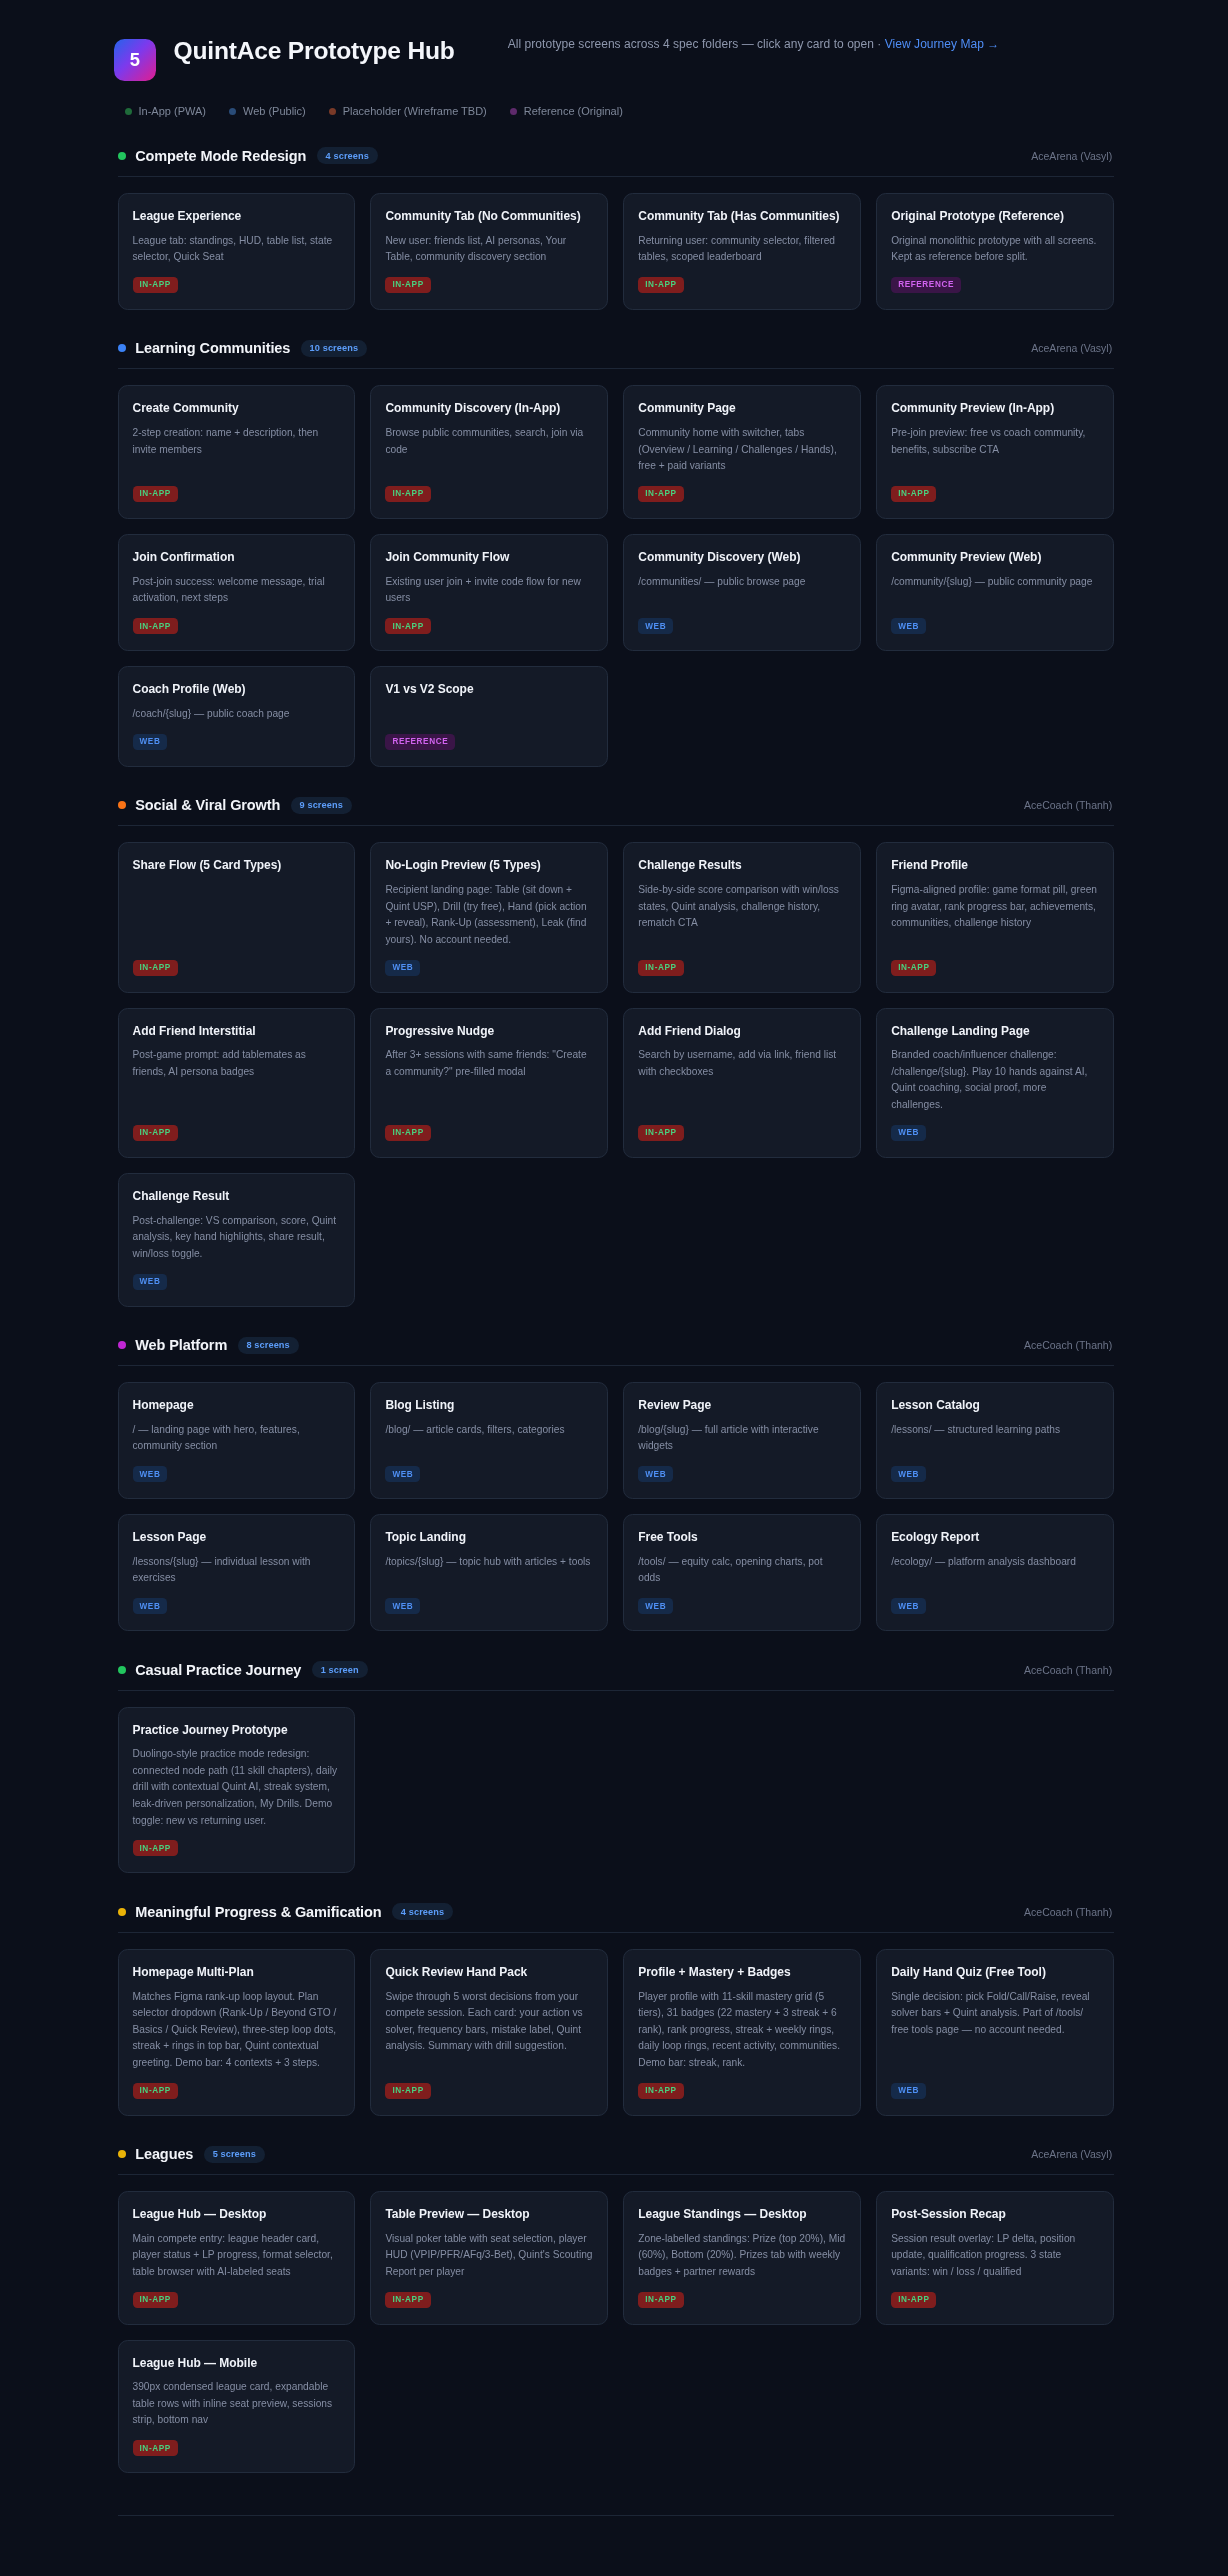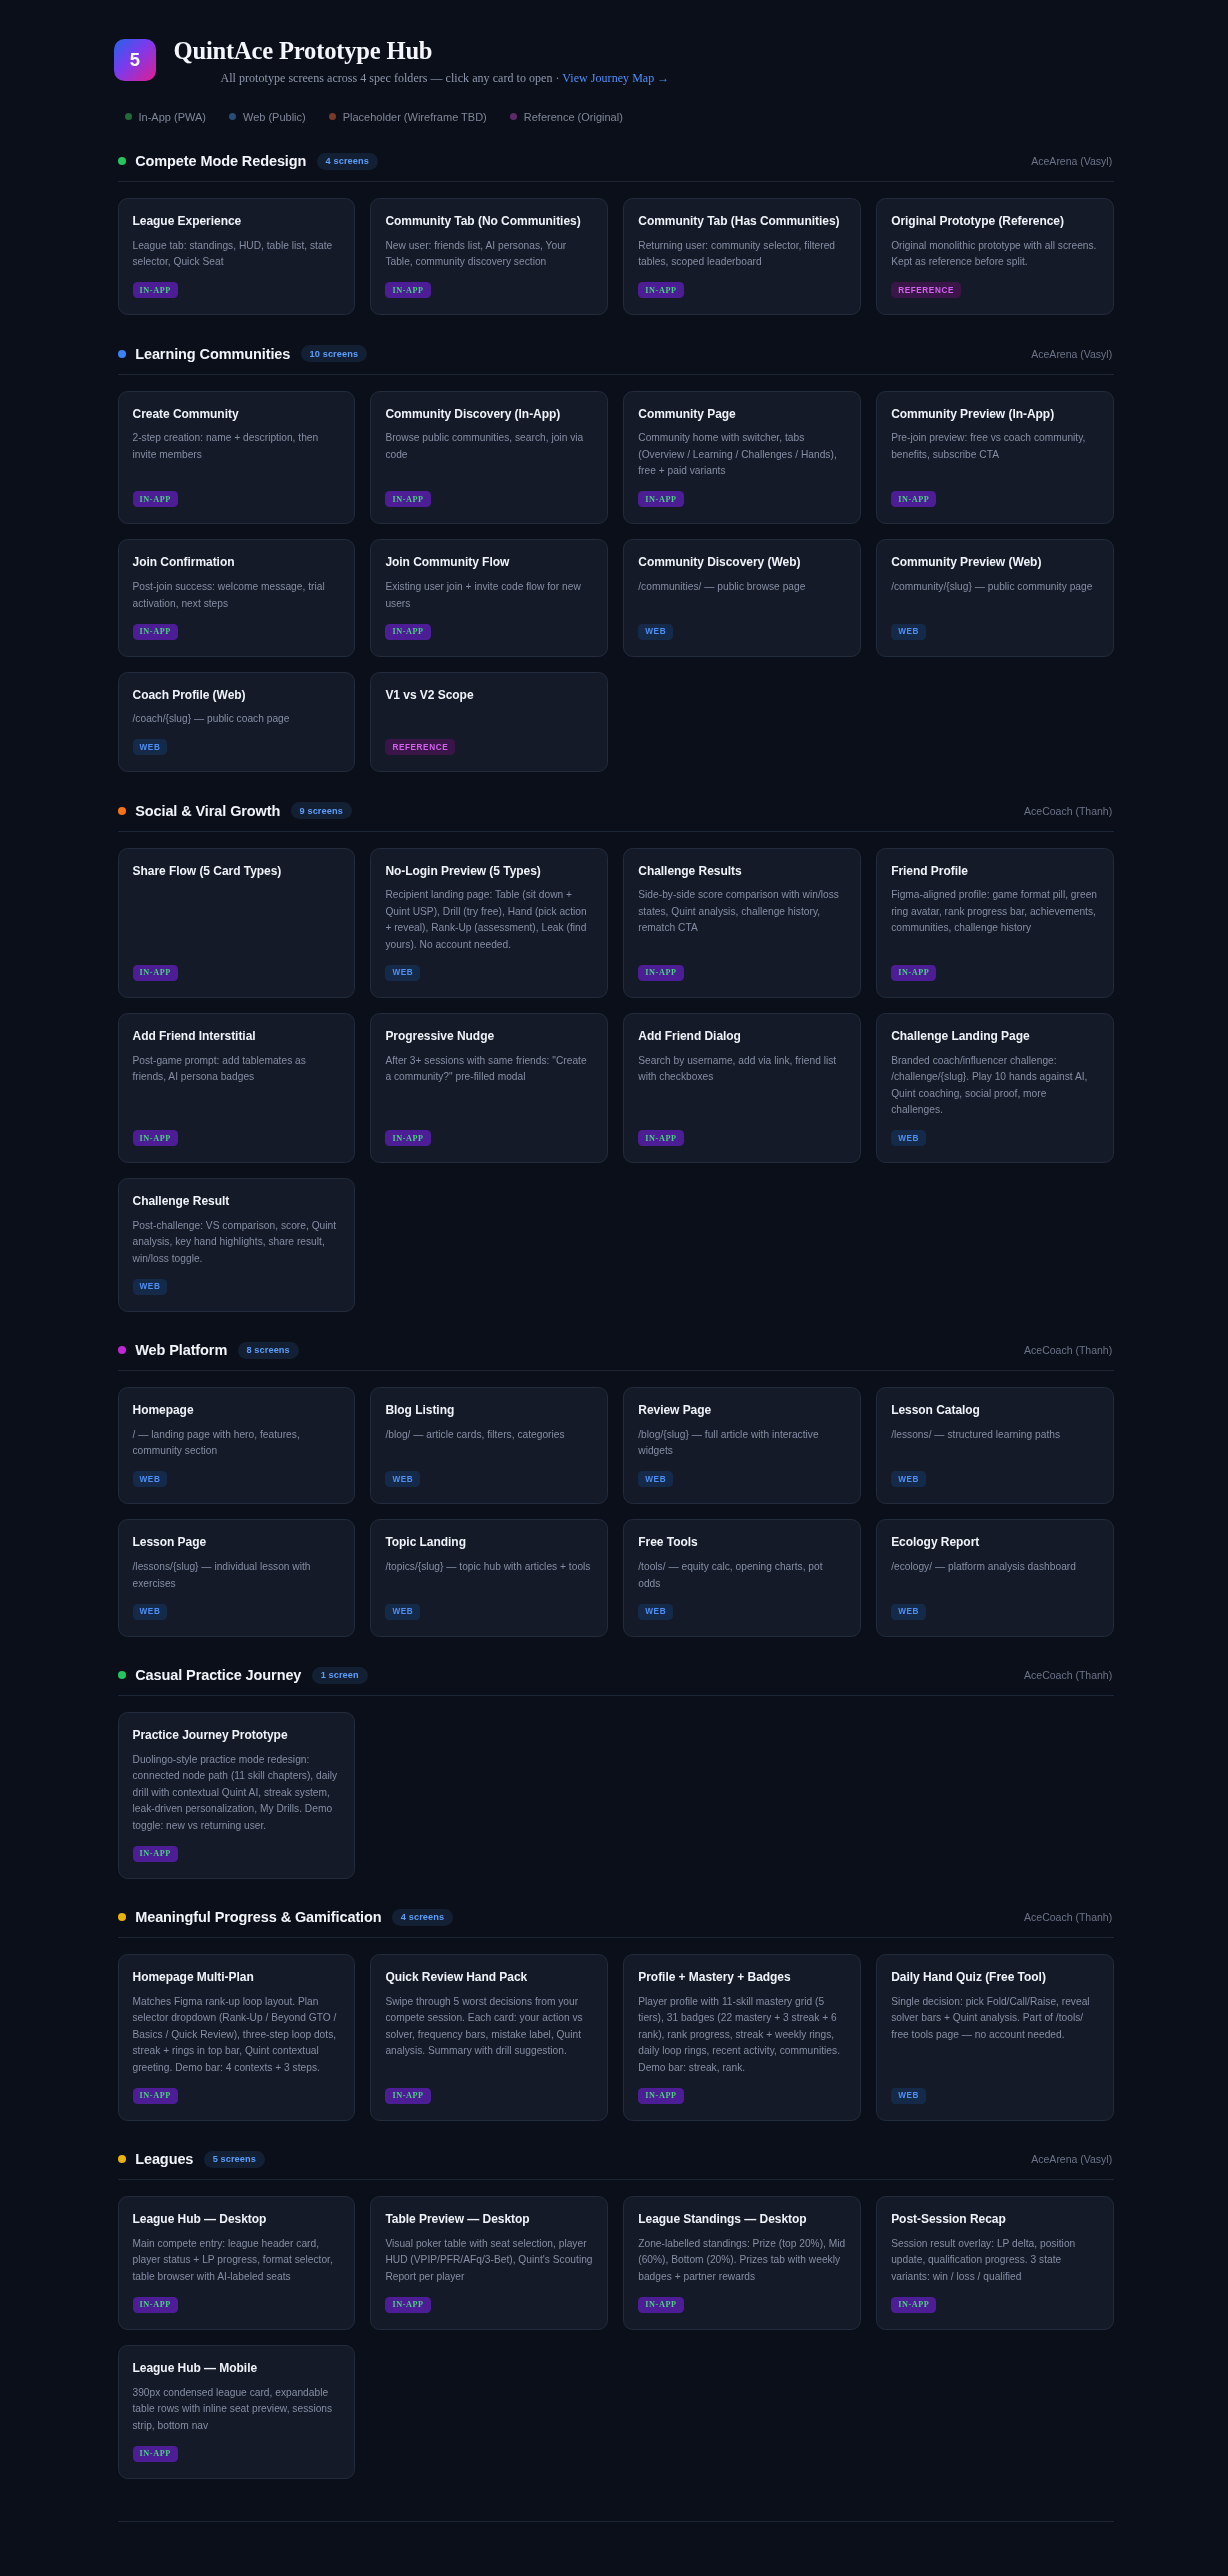--- a/index.html
+++ b/index.html
@@ -19,21 +19,21 @@
   
   .hdr { display: flex; align-items: flex-start; gap: 17.5px; padding-top: 7px; }
   .hdr-logo {
     width: 42px; height: 42px; flex: 0 0 42px;
     border-radius: 10.5px;
     background: linear-gradient(135deg, #2563eb 0%, #7c3aed 45%, #e11d8f 100%);
     display: flex; align-items: center; justify-content: center;
     color: #fff; font-size: 18.4px; font-weight: 700; letter-spacing: 0.4px;
     margin-top: 1.8px;
   }
-  .hdr-text { display: flex; flex-direction: column; gap: 6.1px; font-family: Liberation Serif, serif; }
+  .hdr-text { display: flex; flex-direction: row; gap: 6.1px; }
   .hdr-title { font-size: 24.6px; font-weight: 700; color: #f4f6fb; letter-spacing: -0.2px; }
   .hdr-sub { font-size: 12px; color: #8e97ad; letter-spacing: 0.04px; margin-left: 47px; }
   .hdr-sub .jmap { color: #4f8ef7; cursor: pointer; }
 
   
   .legend { display: flex; align-items: center; gap: 23px; margin: 24.6px 0 0 10.5px; }
   .legend-item { display: flex; align-items: center; gap: 7px; font-size: 11px; color: #7e8799; }
   .legend-dot { width: 7px; height: 7px; border-radius: 50%; display: inline-block; }
 
   
@@ -87,21 +87,21 @@
   }
   .card-tag {
     align-self: flex-start;
     font-size: 8.2px;
     font-weight: 700;
     letter-spacing: 0.6px;
     padding: 3.5px 7px;
     border-radius: 4.4px;
     margin-top: auto;
   }
-  .tag-inapp { background: #4c1d95; color: #49d17f; font-family: Liberation Serif, serif; }
+  .tag-inapp { background: #7f1d1d; color: #49d17f; }
   .tag-web { background: #152a49; color: #4f90f5; }
   .tag-reference { background: #3a1547; color: #d264f0; }
 
   
   .foot-rule { height: 0.9px; background: #1d2636; margin: 42px 0 19.3px 3.5px; }
 </style>
 </head>
 <body>
 
 <div class="page">

